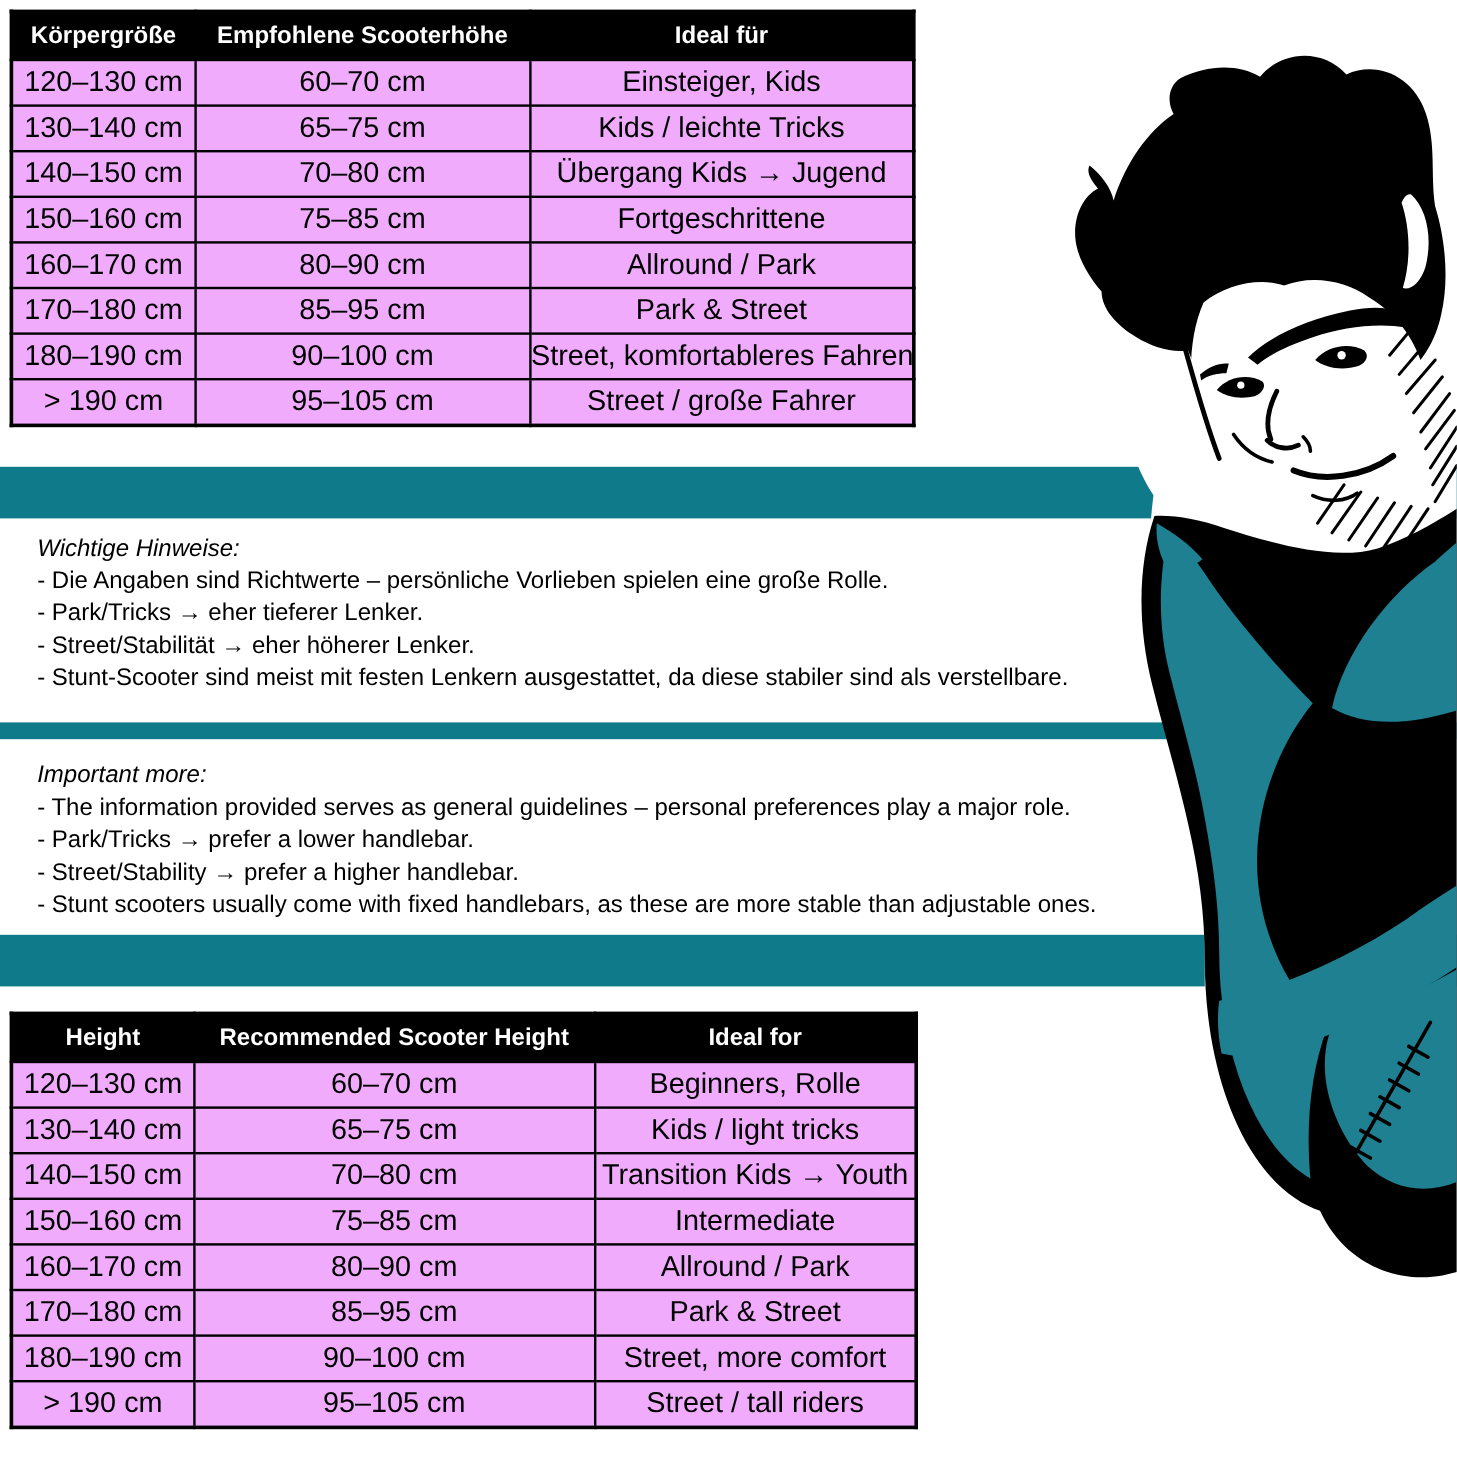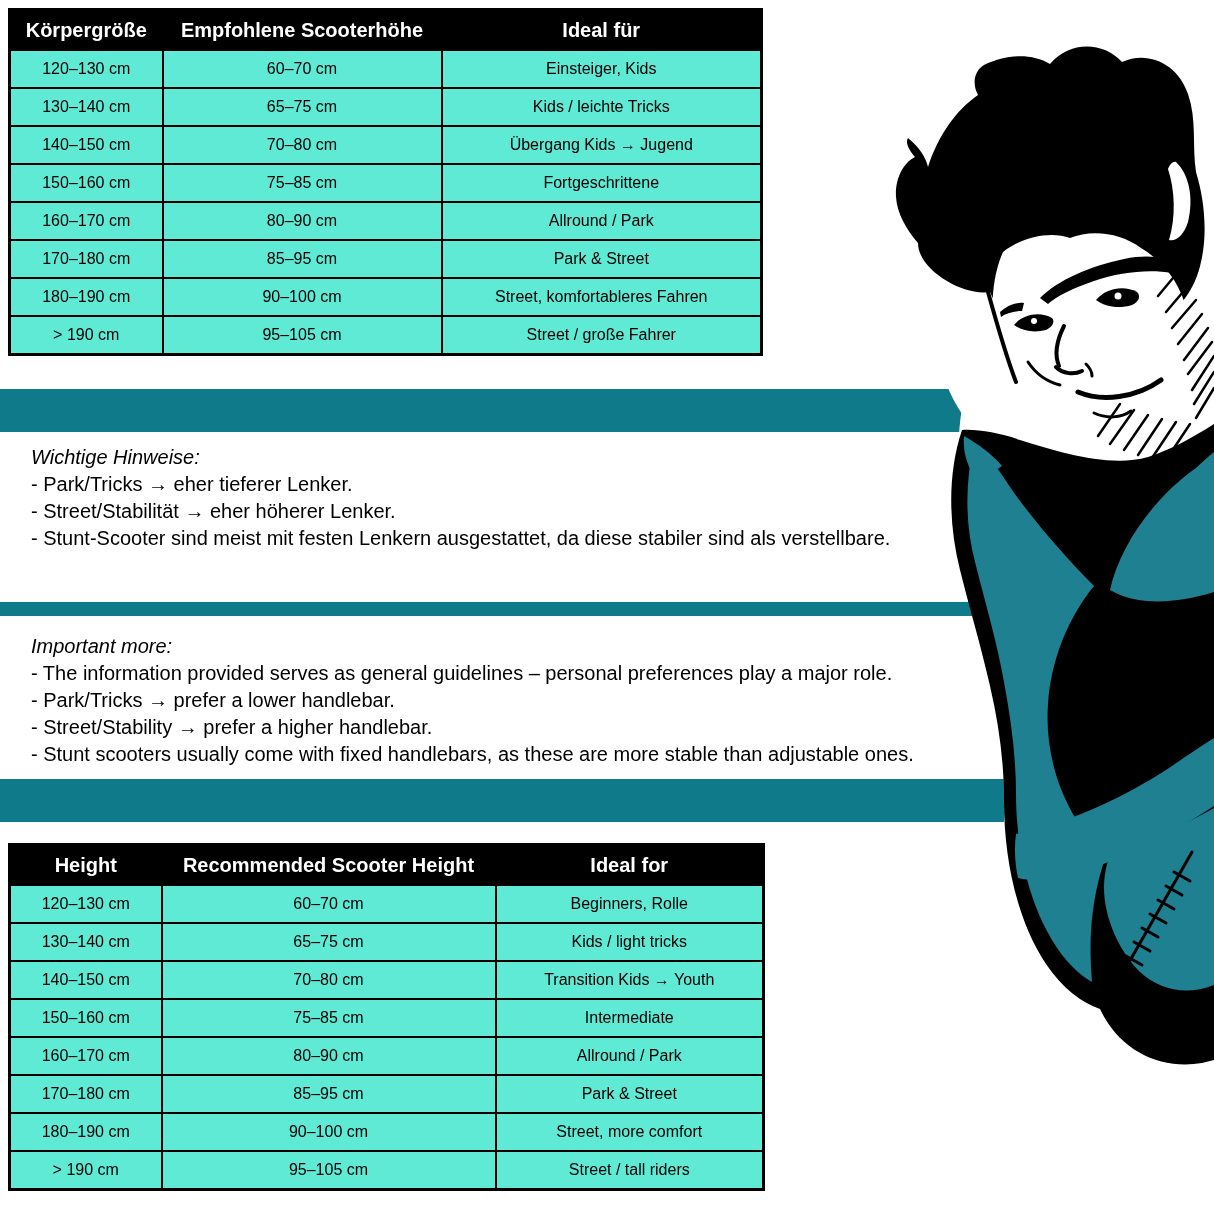--- a/index.html
+++ b/index.html
@@ -17,22 +17,22 @@
   
   .tbl{
     position:absolute;z-index:3;border-collapse:collapse;table-layout:fixed;
     background:#fff;border:3px solid #000;
   }
   .tbl th{
     background:#000;color:#fff;font-weight:700;font-size:20px;
     height:38px;border:2px solid #000;text-align:center;padding:0;
   }
   .tbl td{
-    border:2px solid #000;font-size:16px;text-align:center;
-    height:36px;padding:0;background:#5eead4;white-space:nowrap;
+    border:2px solid #000;font-size:24px;text-align:center;
+    height:36px;padding:0;background:#f0abfc;white-space:nowrap;
   }
   .tbl-de{left:8px;top:8px;width:752px;padding-left:45px;}
   .tbl-en{left:8px;top:843px;width:754px;}
   
   .notes{position:absolute;z-index:3;font-size:20px;line-height:27px;}
   .notes-de{left:31px;top:444px;}
   .notes-en{left:31px;top:633px;}
   .note-title{font-size:20px;font-style:italic;}
 </style>
 </head>
@@ -95,20 +95,21 @@
         <td>&gt; 190 cm</td>
         <td>95–105 cm</td>
         <td>Street / große Fahrer</td>
       </tr>
     </tbody>
 </table>
 
 <div class="notes notes-de">
   <div class="note-title">Wichtige Hinweise:</div>
   <div>
+      <div class="note-line">- Die Angaben sind Richtwerte – persönliche Vorlieben spielen eine große Rolle.</div>
       <div class="note-line">- Park/Tricks → eher tieferer Lenker.</div>
       <div class="note-line">- Street/Stabilität → eher höherer Lenker.</div>
       <div class="note-line">- Stunt-Scooter sind meist mit festen Lenkern ausgestattet, da diese stabiler sind als verstellbare.</div>
     </div>
 </div>
 
 <div class="notes notes-en">
   <div class="note-title">Important more:</div>
   <div>
       <div class="note-line">- The information provided serves as general guidelines – personal preferences play a major role.</div>

